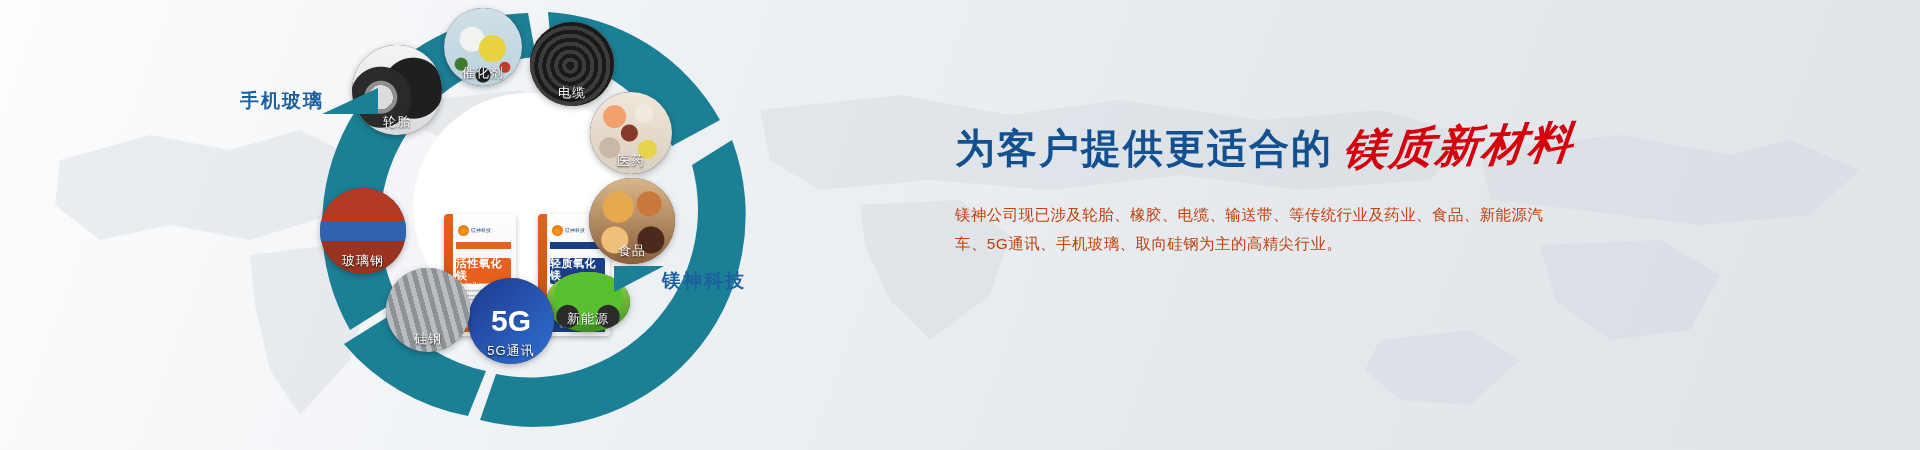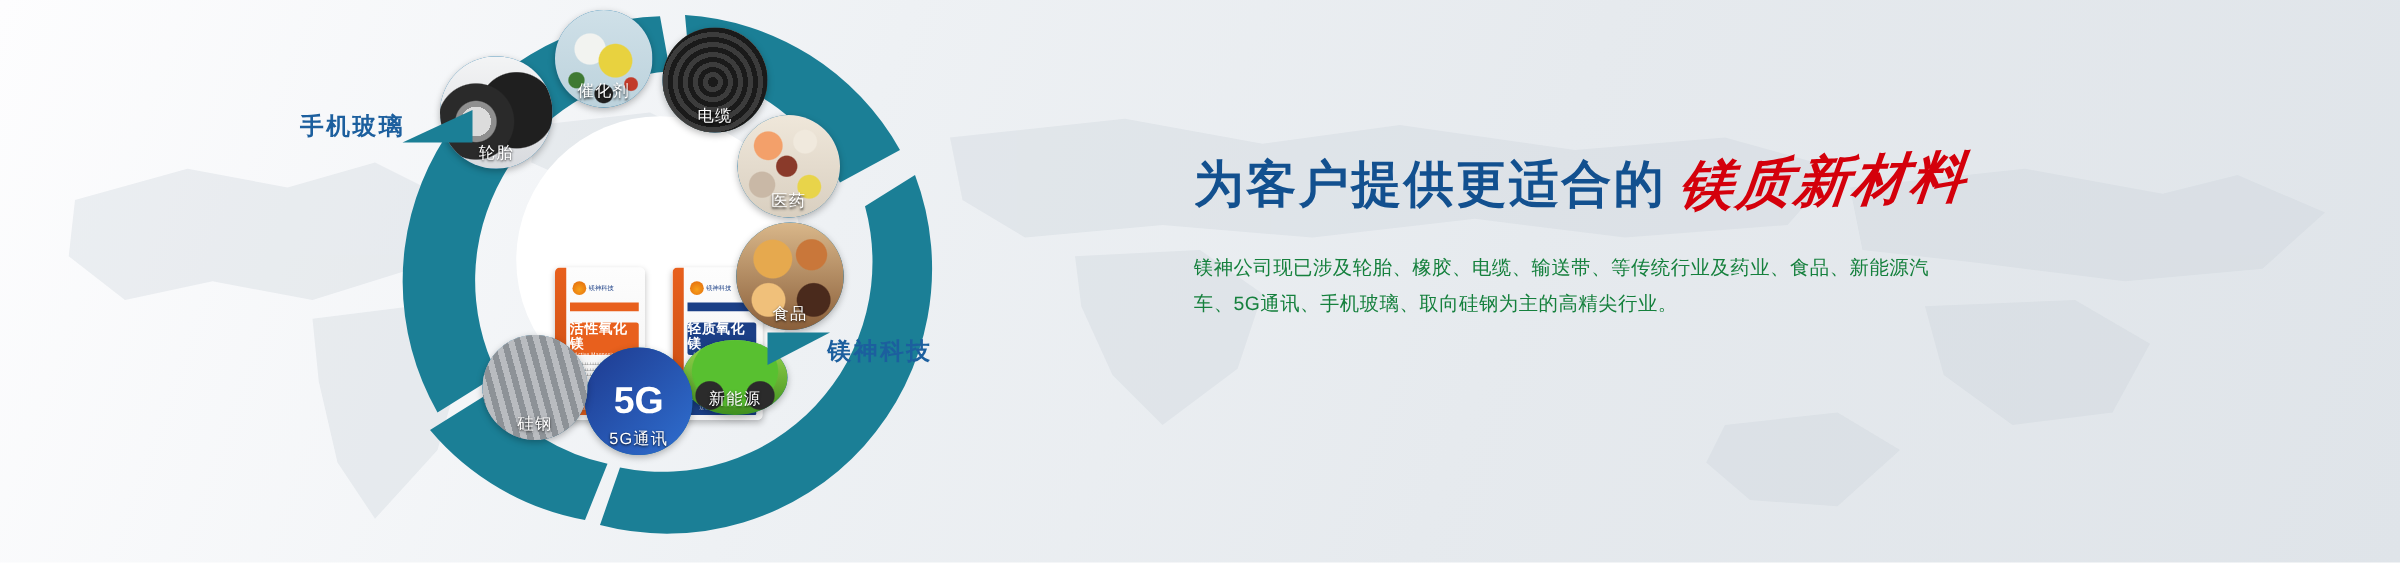--- a/index.html
+++ b/index.html
@@ -13,21 +13,21 @@
 
   
   .worldmap{position:absolute;left:0;top:40px;width:1920px;height:410px;opacity:.5;}
   .worldmap svg{width:100%;height:100%;}
 
   
   .info{position:absolute;left:300px;top:0px;width:520px;height:450px;}
   .info svg{position:absolute;left:0;top:0;width:520px;height:450px;}
 
   .bubble{position:absolute;border-radius:50%;overflow:hidden;
-          box-shadow:0 2px 6px rgba(0,0,0,.28);background:#0369a1;}
+          box-shadow:0 2px 6px rgba(0,0,0,.28);background:#404040;}
   .bubble .img{position:absolute;inset:0;}
   .bub-cap{position:absolute;left:0;right:0;bottom:0;height:26px;
            background:rgba(20,20,20,.55);color:#fff;font-size:13px;line-height:26px;
            text-align:center;letter-spacing:1px;}
   .bub-cap.nobg{background:transparent;text-shadow:0 1px 2px rgba(0,0,0,.9);}
 
   
   .center-disc{position:absolute;left:116px;top:96px;width:224px;height:224px;border-radius:50%;
     background:#fff;box-shadow:0 0 0 3px #fff;}
   .bag{position:absolute;top:118px;width:72px;height:122px;border-radius:4px;
@@ -55,21 +55,21 @@
   .seclabel{position:absolute;color:#1c5f9e;font-size:19px;font-weight:bold;letter-spacing:2px;
             white-space:nowrap;}
 
   
   .copy{position:absolute;left:955px;top:128px;width:640px;}
   .headline{display:flex;align-items:flex-start;white-space:nowrap;}
   .h-blue{font-size:40px;font-weight:bold;color:#12508f;letter-spacing:2px;line-height:1;}
   .h-red{font-size:44px;font-weight:bold;color:#d4000b;letter-spacing:2px;line-height:1;
          font-family:"DejaVu Serif",serif;font-style:italic;
          transform:skewX(-8deg) rotate(-2deg);transform-origin:left bottom;margin-left:8px;}
-  .para{margin-top:28px;font-size:15.5px;line-height:29px;color:#15803d;letter-spacing:.4px;width:600px;}
+  .para{margin-top:28px;font-size:15.5px;line-height:29px;color:#c2410c;letter-spacing:.4px;width:600px;}
 </style>
 </head>
 <body>
 
 <div class="stage">
 
   <div class="worldmap">
     <svg viewBox="0 0 1920 410" preserveAspectRatio="none">
       <g fill="#c9d1d8" opacity=".65">
         <path d="M60 120 L150 95 L230 110 L300 90 L360 120 L330 175 L250 200 L170 185 L100 200 L55 165 Z"></path>
@@ -222,20 +222,25 @@
       <div class="bub-cap nobg">5G通讯</div>
     </div>
 
     <div class="bubble" style="left:86px;top:268px;width:84px;height:84px">
       <div class="img" style="background:
              repeating-linear-gradient(75deg,#b9bcc0 0 5px,#8d9297 5px 10px),
              linear-gradient(#cfd3d7,#7f848a);"></div>
       <div class="bub-cap nobg">硅钢</div>
     </div>
 
+    <div class="bubble" style="left:20px;top:188px;width:86px;height:86px">
+      <div class="img" style="background:
+             linear-gradient(#b33a24 0 38%, #2f63b0 38% 62%, #9a3420 62% 100%);"></div>
+      <div class="bub-cap nobg">玻璃钢</div>
+    </div>
 
   </div>
 
   <div class="seclabel" style="left:240px;top:88px;">手机玻璃</div>
   <svg style="position:absolute;left:320px;top:84px;width:60px;height:34px">
     <path d="M2 30 L58 4 L58 30 Z" fill="#1b7f96"></path>
   </svg>
 
   <div class="seclabel" style="left:662px;top:268px;">镁神科技</div>
   <svg style="position:absolute;left:612px;top:262px;width:54px;height:34px">

